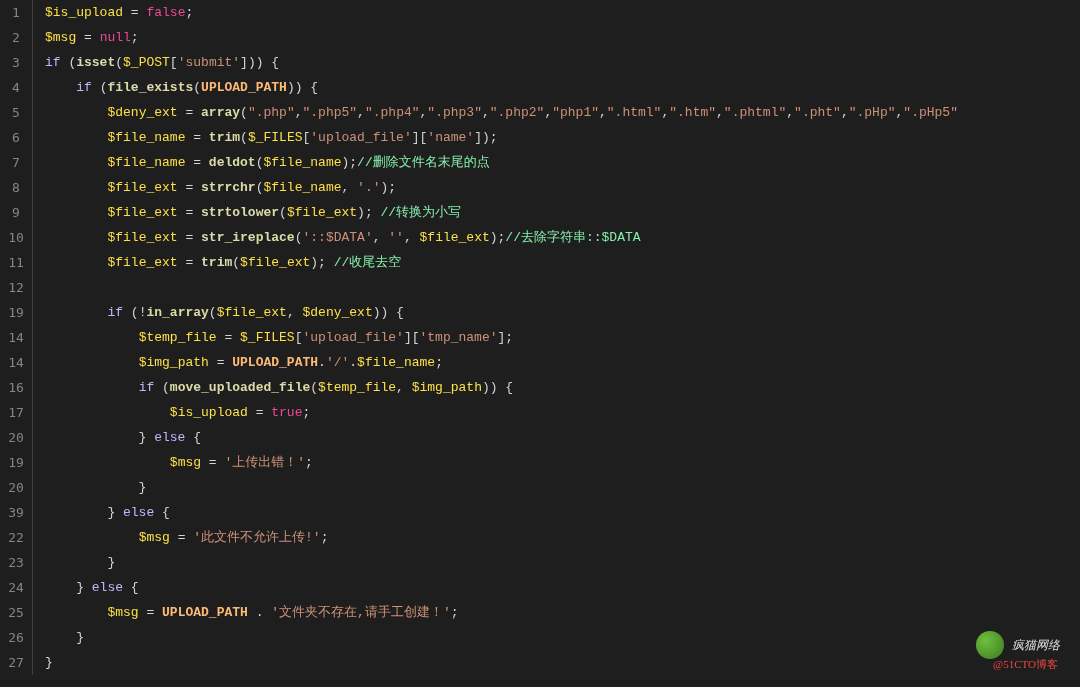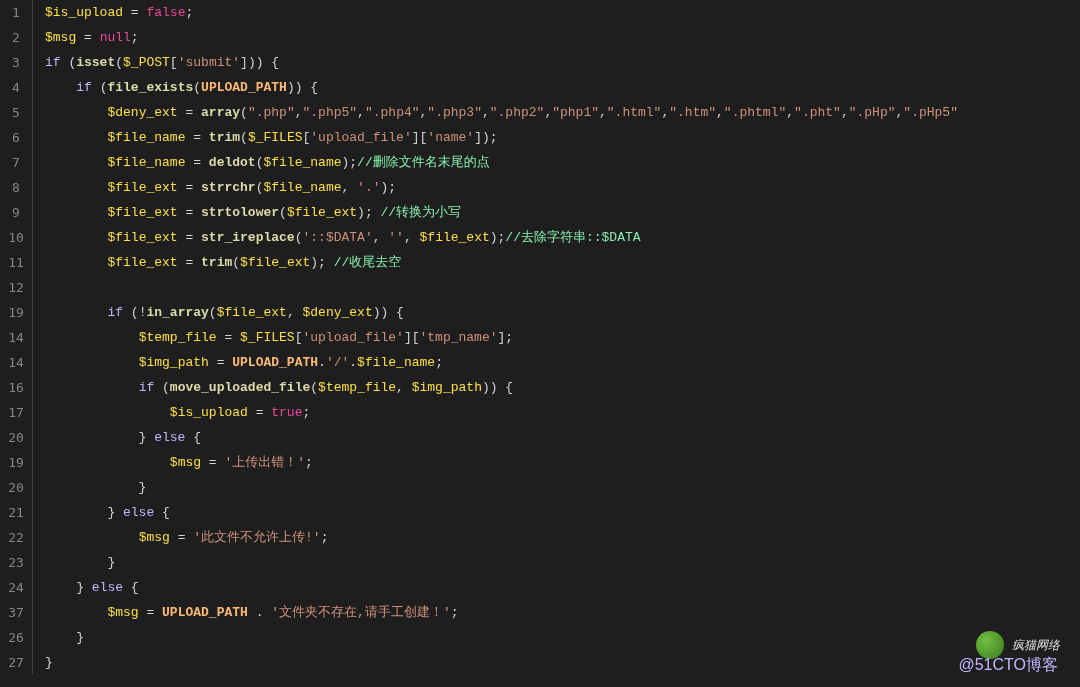--- a/index.html
+++ b/index.html
@@ -58,23 +58,23 @@
   }
   .wm-circle {
     width: 28px; height: 28px; border-radius: 50%;
     background: radial-gradient(circle at 35% 35%, #6fbf40, #3a7a1f);
     display: inline-block;
   }
   .subwm {
     position: absolute;
     right: 22px;
     bottom: 10px;
-    color: #c4b5fd;
-    font-size: 16px;
-    font-family: Liberation Sans, sans-serif;
+    color: #ef4444;
+    font-size: 11px;
+    font-family: Liberation Serif, serif;
   }
 </style>
 </head>
 <body>
 
 <div class="editor">
   <div class="gutter" id="gutter">
       <div>1</div>
       <div>2</div>
       <div>3</div>
@@ -88,25 +88,25 @@
       <div>11</div>
       <div>12</div>
       <div>19</div>
       <div>14</div>
       <div>14</div>
       <div>16</div>
       <div>17</div>
       <div>20</div>
       <div>19</div>
       <div>20</div>
-      <div>21</div>
+      <div>39</div>
       <div>22</div>
       <div>23</div>
       <div>24</div>
-      <div>37</div>
+      <div>25</div>
       <div>26</div>
       <div>27</div>
     </div>
   <div class="divider"></div>
   <div class="code" id="code"><div><span class="var">$is_upload</span><span class="op"> = </span><span class="bool">false</span><span class="punc">;</span></div><div><span class="var">$msg</span><span class="op"> = </span><span class="bool">null</span><span class="punc">;</span></div><div><span class="kw">if</span><span class="punc"> (</span><span class="fn">isset</span><span class="punc">(</span><span class="var">$_POST</span><span class="punc">[</span><span class="str">'submit'</span><span class="punc">])) {</span></div><div><span>    </span><span class="kw">if</span><span class="punc"> (</span><span class="fn">file_exists</span><span class="punc">(</span><span class="const">UPLOAD_PATH</span><span class="punc">)) {</span></div><div><span>        </span><span class="var">$deny_ext</span><span class="op"> = </span><span class="fn">array</span><span class="punc">(</span><span class="str">".php"</span><span class="punc">,</span><span class="str">".php5"</span><span class="punc">,</span><span class="str">".php4"</span><span class="punc">,</span><span class="str">".php3"</span><span class="punc">,</span><span class="str">".php2"</span><span class="punc">,</span><span class="str">"php1"</span><span class="punc">,</span><span class="str">".html"</span><span class="punc">,</span><span class="str">".htm"</span><span class="punc">,</span><span class="str">".phtml"</span><span class="punc">,</span><span class="str">".pht"</span><span class="punc">,</span><span class="str">".pHp"</span><span class="punc">,</span><span class="str">".pHp5"</span></div><div><span>        </span><span class="var">$file_name</span><span class="op"> = </span><span class="fn">trim</span><span class="punc">(</span><span class="var">$_FILES</span><span class="punc">[</span><span class="str">'upload_file'</span><span class="punc">][</span><span class="str">'name'</span><span class="punc">]);</span></div><div><span>        </span><span class="var">$file_name</span><span class="op"> = </span><span class="fn">deldot</span><span class="punc">(</span><span class="var">$file_name</span><span class="punc">);</span><span class="cmt">//删除文件名末尾的点</span></div><div><span>        </span><span class="var">$file_ext</span><span class="op"> = </span><span class="fn">strrchr</span><span class="punc">(</span><span class="var">$file_name</span><span class="punc">, </span><span class="str">'.'</span><span class="punc">);</span></div><div><span>        </span><span class="var">$file_ext</span><span class="op"> = </span><span class="fn">strtolower</span><span class="punc">(</span><span class="var">$file_ext</span><span class="punc">); </span><span class="cmt">//转换为小写</span></div><div><span>        </span><span class="var">$file_ext</span><span class="op"> = </span><span class="fn">str_ireplace</span><span class="punc">(</span><span class="str">'::$DATA'</span><span class="punc">, </span><span class="str">''</span><span class="punc">, </span><span class="var">$file_ext</span><span class="punc">);</span><span class="cmt">//去除字符串::$DATA</span></div><div><span>        </span><span class="var">$file_ext</span><span class="op"> = </span><span class="fn">trim</span><span class="punc">(</span><span class="var">$file_ext</span><span class="punc">); </span><span class="cmt">//收尾去空</span></div><div><span></span></div><div><span>        </span><span class="kw">if</span><span class="punc"> (!</span><span class="fn">in_array</span><span class="punc">(</span><span class="var">$file_ext</span><span class="punc">, </span><span class="var">$deny_ext</span><span class="punc">)) {</span></div><div><span>            </span><span class="var">$temp_file</span><span class="op"> = </span><span class="var">$_FILES</span><span class="punc">[</span><span class="str">'upload_file'</span><span class="punc">][</span><span class="str">'tmp_name'</span><span class="punc">];</span></div><div><span>            </span><span class="var">$img_path</span><span class="op"> = </span><span class="const">UPLOAD_PATH</span><span class="punc">.</span><span class="str">'/'</span><span class="punc">.</span><span class="var">$file_name</span><span class="punc">;</span></div><div><span>            </span><span class="kw">if</span><span class="punc"> (</span><span class="fn">move_uploaded_file</span><span class="punc">(</span><span class="var">$temp_file</span><span class="punc">, </span><span class="var">$img_path</span><span class="punc">)) {</span></div><div><span>                </span><span class="var">$is_upload</span><span class="op"> = </span><span class="bool">true</span><span class="punc">;</span></div><div><span>            } </span><span class="kw">else</span><span class="punc"> {</span></div><div><span>                </span><span class="var">$msg</span><span class="op"> = </span><span class="str">'上传出错！'</span><span class="punc">;</span></div><div><span>            }</span></div><div><span>        } </span><span class="kw">else</span><span class="punc"> {</span></div><div><span>            </span><span class="var">$msg</span><span class="op"> = </span><span class="str">'此文件不允许上传!'</span><span class="punc">;</span></div><div><span>        }</span></div><div><span>    } </span><span class="kw">else</span><span class="punc"> {</span></div><div><span>        </span><span class="var">$msg</span><span class="op"> = </span><span class="const">UPLOAD_PATH</span><span class="punc"> . </span><span class="str">'文件夹不存在,请手工创建！'</span><span class="punc">;</span></div><div><span>    }</span></div><div><span>}</span></div></div>
 </div>
 
 <div class="watermark">
   <span class="wm-circle"></span>
   <span>疯猫网络</span>

